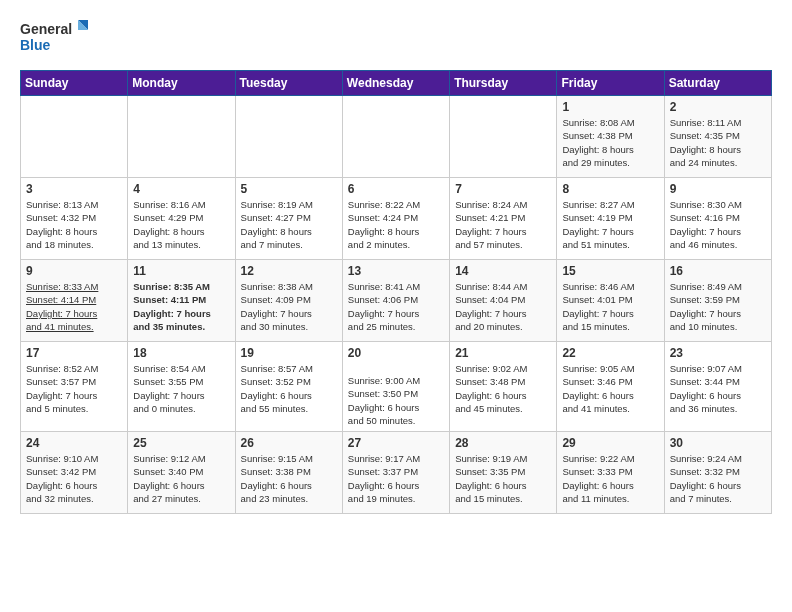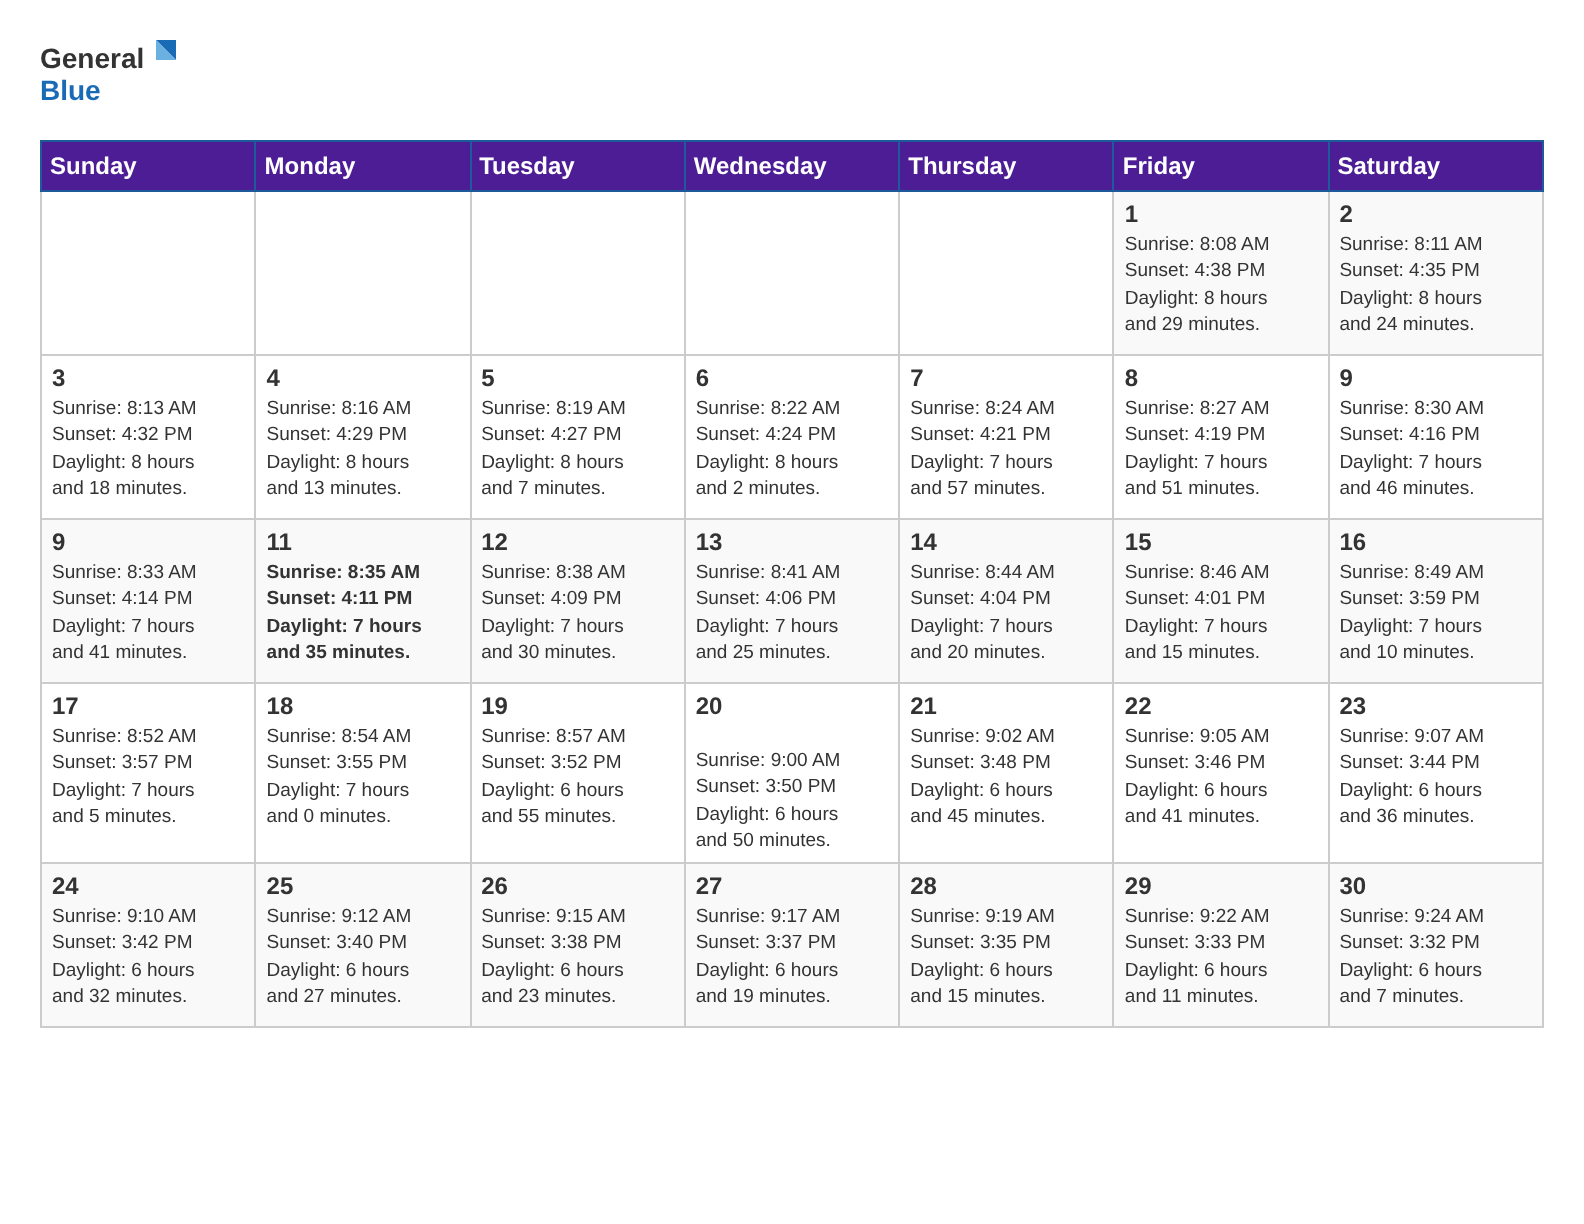--- a/index.html
+++ b/index.html
@@ -181,21 +181,21 @@
             <div class="day-num">9</div>
             <div class="day-detail" style="white-space: pre-line;">Sunrise: 8:30 AM
 Sunset: 4:16 PM
 Daylight: 7 hours
 and 46 minutes.</div>
           </td>
         </tr>
         <tr>
           <td>
             <div class="day-num">9</div>
-            <div class="day-detail" style="white-space: pre-line;">Sunrise: 8:33 AM
+            <div class="day-detail" style="white-space: pre-line; text-decoration: underline;">Sunrise: 8:33 AM
 Sunset: 4:14 PM
 Daylight: 7 hours
 and 41 minutes.</div>
           </td>
           <td>
             <div class="day-num">11</div>
             <div class="day-detail" style="white-space: pre-line; font-weight: bold;">Sunrise: 8:35 AM
 Sunset: 4:11 PM
 Daylight: 7 hours
 and 35 minutes.</div>

